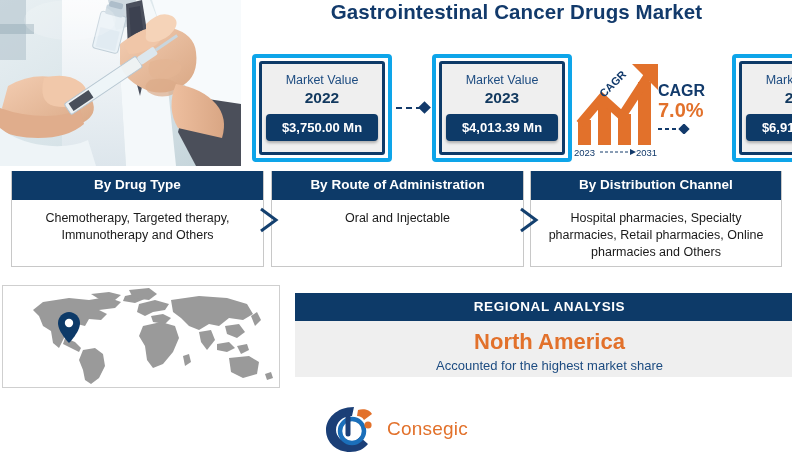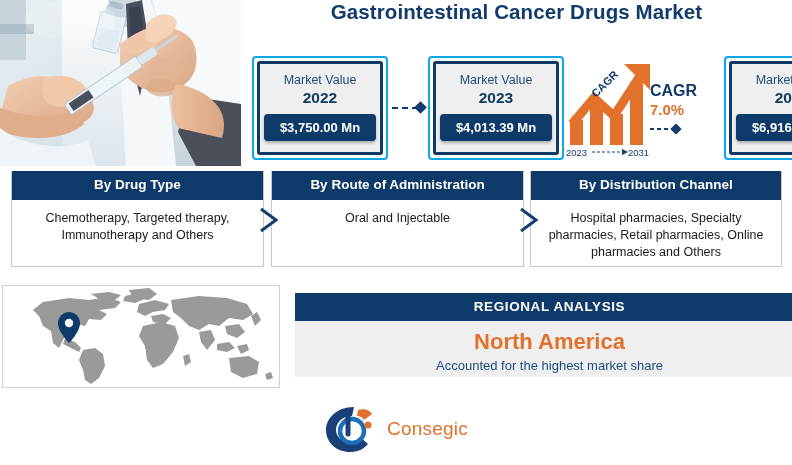--- a/index.html
+++ b/index.html
@@ -48,21 +48,21 @@
 
   #metrics {
     position: absolute;
     left: 241px; top: 47px;
     width: 551px; height: 121px;
     display: flex;
     align-items: center;
   }
 
   .mv-outer {
-    border: 2px solid #0ea5e9;
+    border: 4px solid #0ea5e9;
     border-radius: 4px;
     padding: 3px;
     background: #ffffff;
   }
   .mv-box {
     border: 3px solid #0d3a68;
     border-radius: 3px;
     background: #efefef;
     width: 112px;
     padding: 9px 4px 11px 4px;
@@ -128,21 +128,21 @@
     text-align: left;
   }
   #cagr-text .cagr-word {
     color: #123a6b;
     font-size: 16px;
     font-weight: bold;
     line-height: 18px;
   }
   #cagr-text .cagr-pct {
     color: #e2712b;
-    font-size: 15px;
+    font-size: 20px;
     font-weight: bold;
     line-height: 20px;
   }
 
   
   #segments {
     position: absolute;
     left: 0; top: 171px;
     width: 792px; height: 105px;
   }

